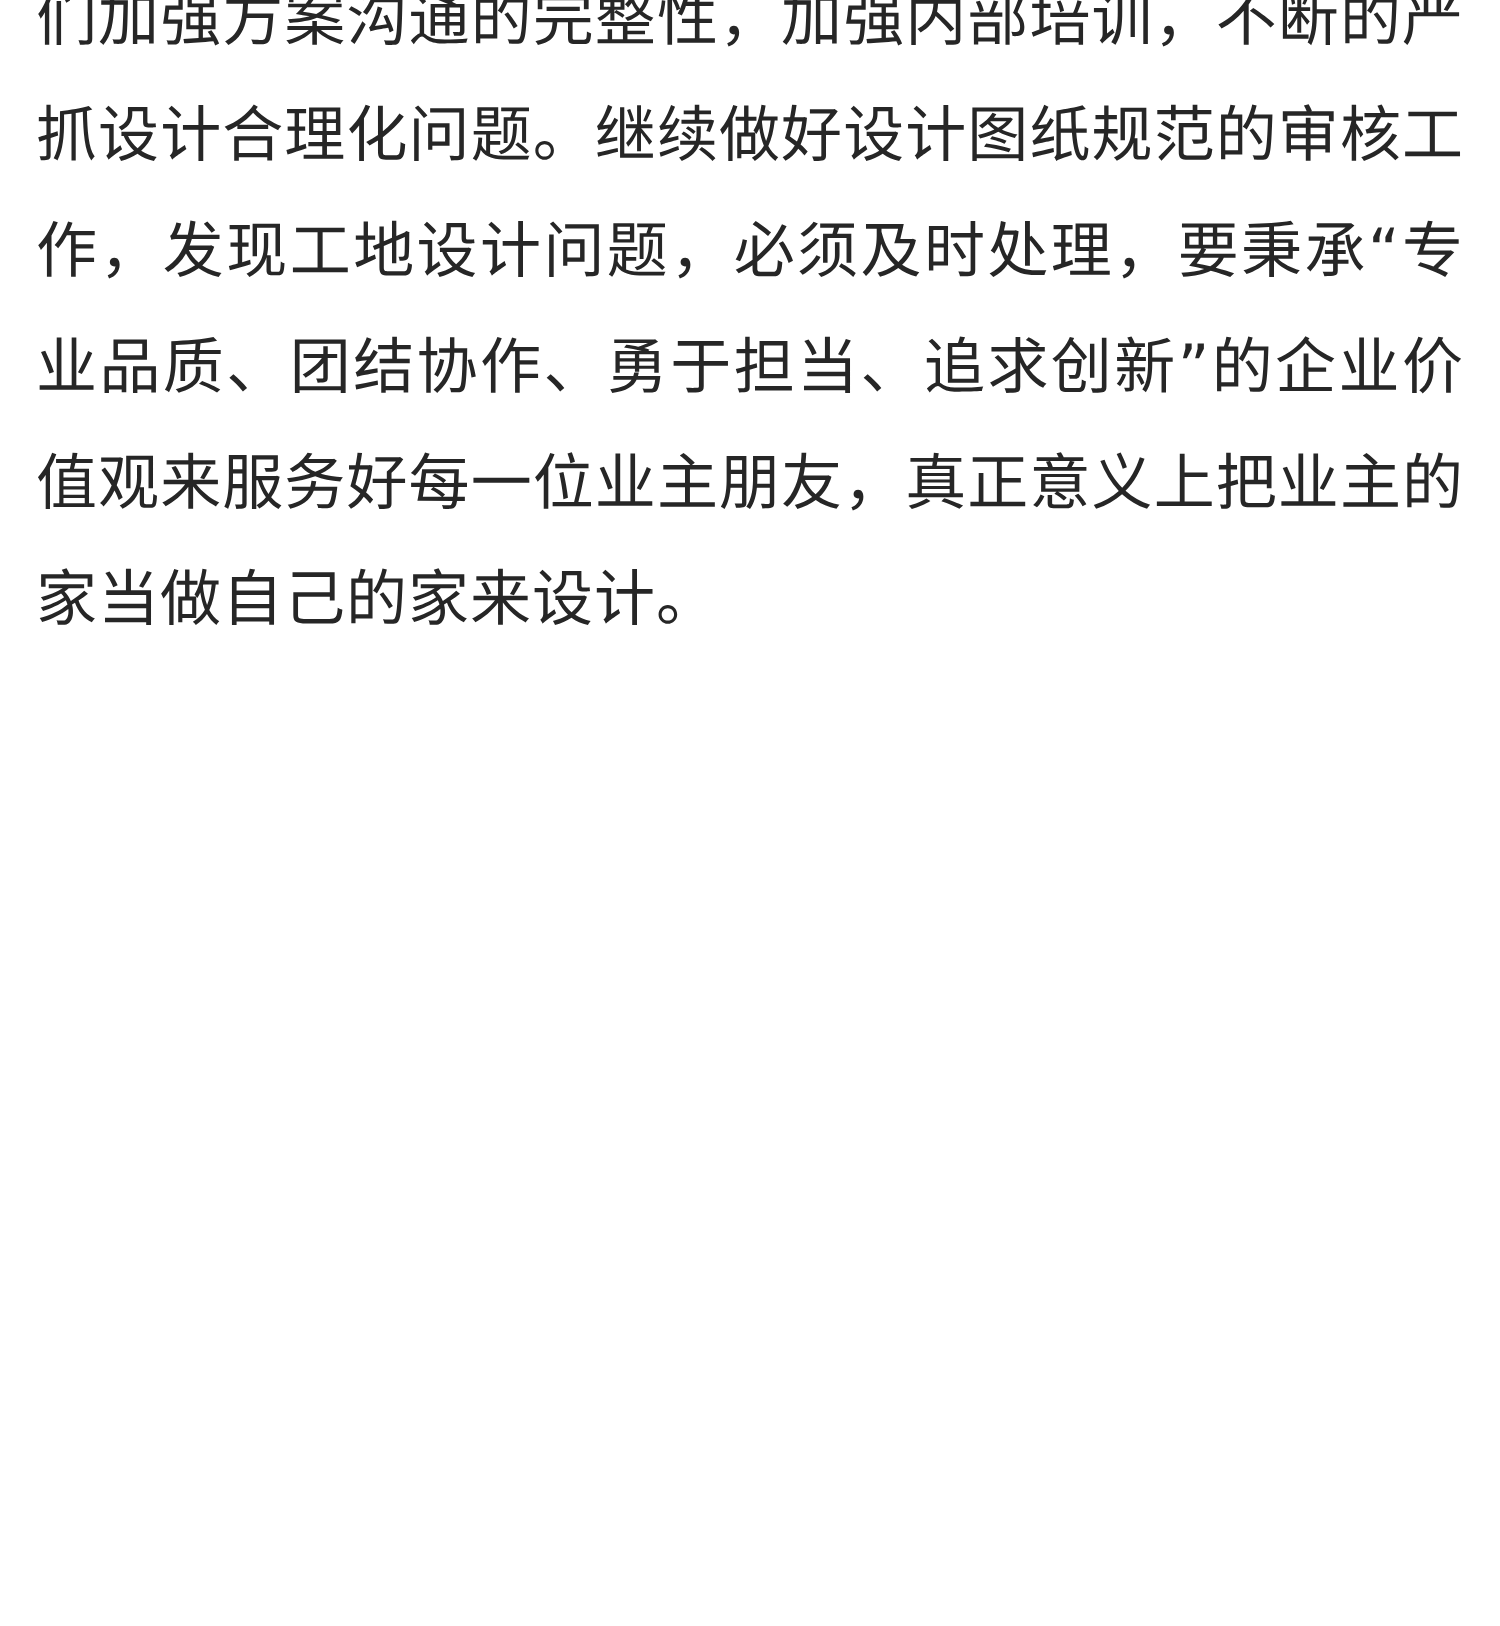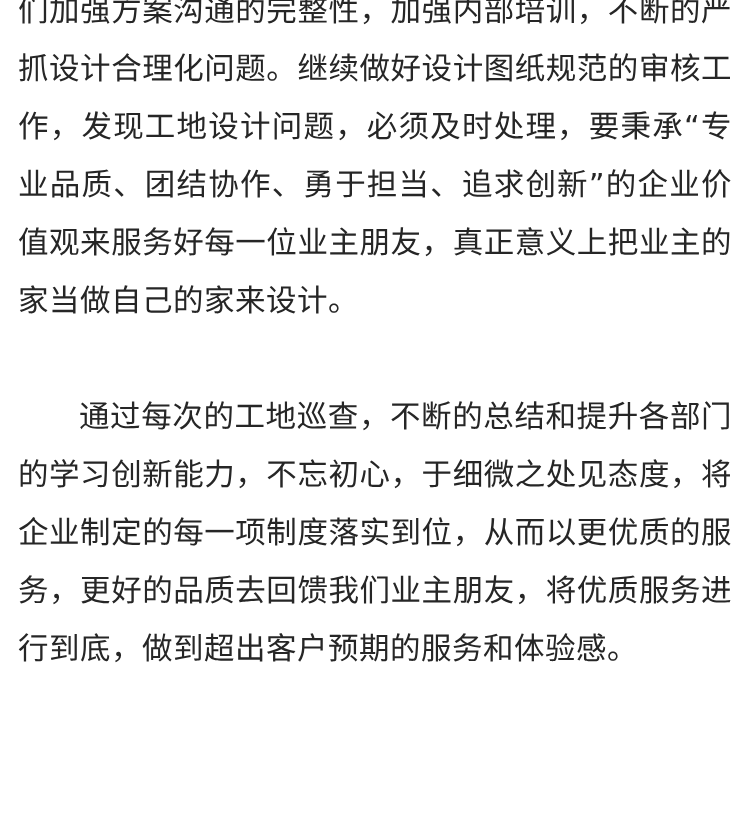--- a/index.html
+++ b/index.html
@@ -45,15 +45,14 @@
     height: 58px;
   }
 </style>
 </head>
 <body>
 
 <div class="page">
   <div class="doc-body">
     <p class="para clipped-top">们加强方案沟通的完整性，加强内部培训，不断的严抓设计合理化问题。继续做好设计图纸规范的审核工作，发现工地设计问题，必须及时处理，要秉承“专业品质、团结协作、勇于担当、追求创新”的企业价值观来服务好每一位业主朋友，真正意义上把业主的家当做自己的家来设计。</p>
     <div class="spacer"></div>
-    <p class="para indent">通过每次的工地巡查，不断的总结和提升各部门的学习创新能力，不忘初心，于细微之处见态度，将企业制定的每一项制度落实到位，从而以更优质的服务，更好的品质去回馈我们业主朋友，将优质服务进行到底，做到超出客户预期的服务和体验感。</p>
   </div>
 </div>
 
 </body></html>

